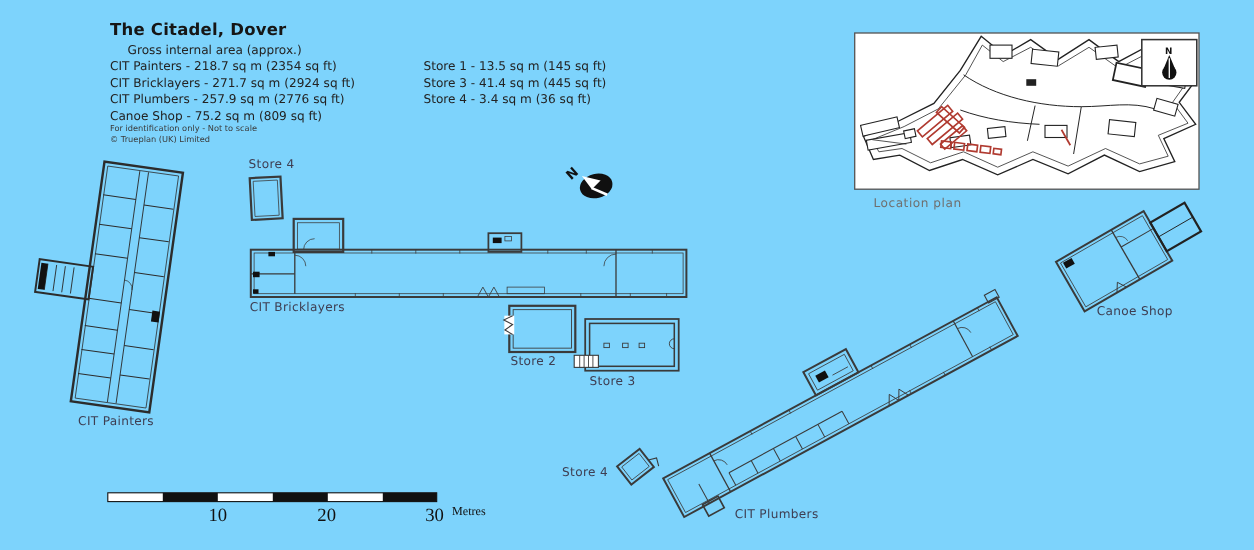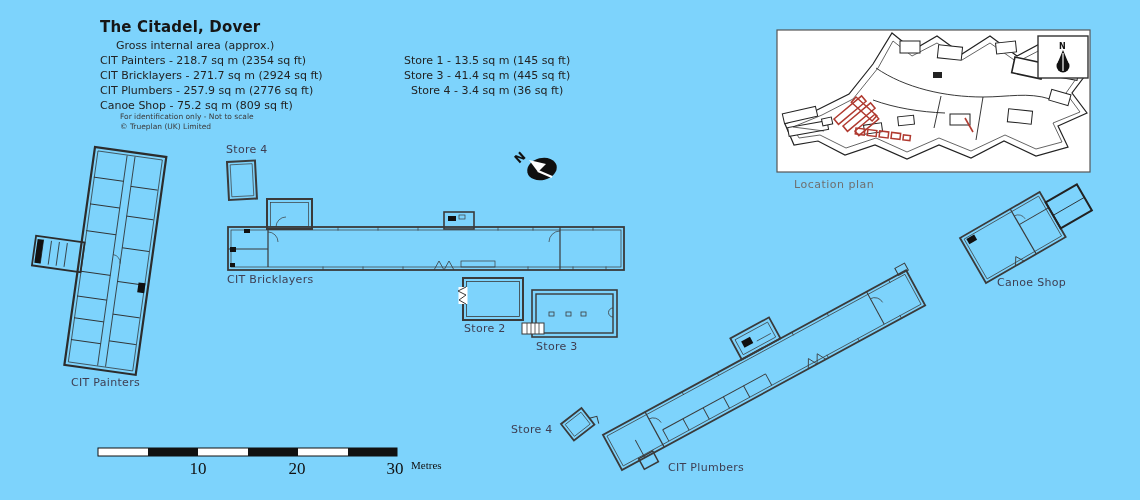--- a/index.html
+++ b/index.html
@@ -4,22 +4,22 @@
 <style>
   * { margin:0; padding:0; box-sizing:border-box; }
   html,body { background:#ffffff; }
   #canvas {
     position:relative; width:1140px; height:500px; background:#7dd3fc;
     font-family:"DejaVu Sans","Liberation Sans",sans-serif; overflow:hidden;
   }
   .hdr-title { position:absolute; left:100px; top:18px; font-size:15px; font-weight:bold; color:#161616; letter-spacing:.2px; }
   .hdr-sub   { position:absolute; left:100px; top:39px; font-size:11px; color:#232323;margin-left:16px; }
   .col { position:absolute; top:53px; font-size:11px; color:#232323; line-height:15px; white-space:nowrap; }
-  .col1 { left:100px; } .col2 { left:404px;text-align:center; }
-  .fine { position:absolute; left:100px; font-size:7.5px; color:#3a3a3a; white-space:nowrap;margin-left:20px; }
+  .col1 { left:100px; } .col2 { left:385px; }
+  .fine { position:absolute; left:100px; font-size:7.5px; color:#3a3a3a; white-space:nowrap; }
   .plan-label { position:absolute; font-size:11px; color:#3e3e52; letter-spacing:.3px; white-space:nowrap; }
   .loc-label  { color:#6f6f6f; letter-spacing:.5px;margin-left:16px; }
   .scale-num  { position:absolute; top:459px; font-family:"Liberation Serif",serif; font-size:17px; color:#111; transform:translateX(-50%); }
   .scale-unit { position:absolute; top:459px; font-family:"Liberation Serif",serif; font-size:11px; color:#111; }
   svg.plan { position:absolute; left:0; top:0; }
 </style>
 </head>
 <body>
 
 <div id="canvas">

